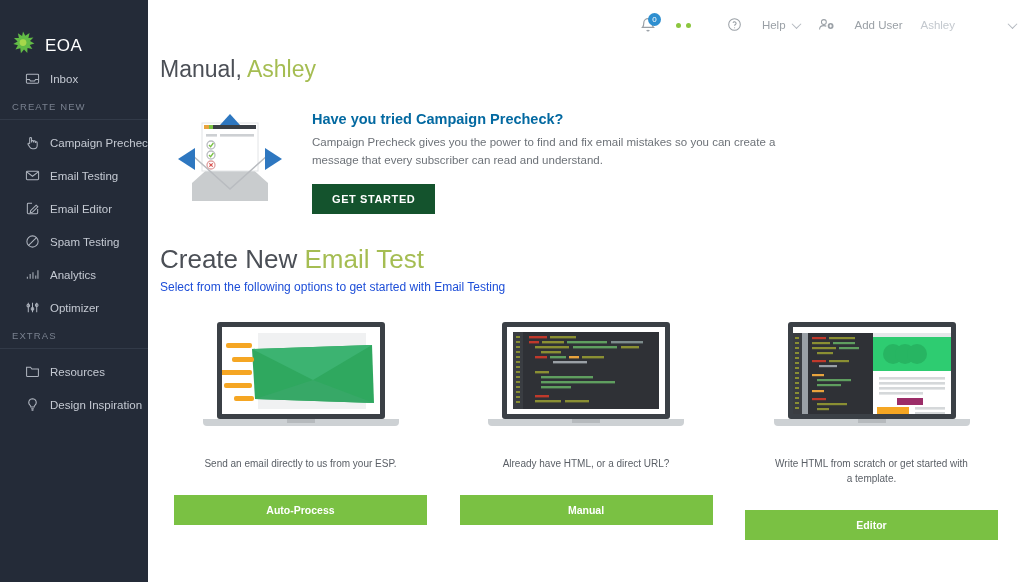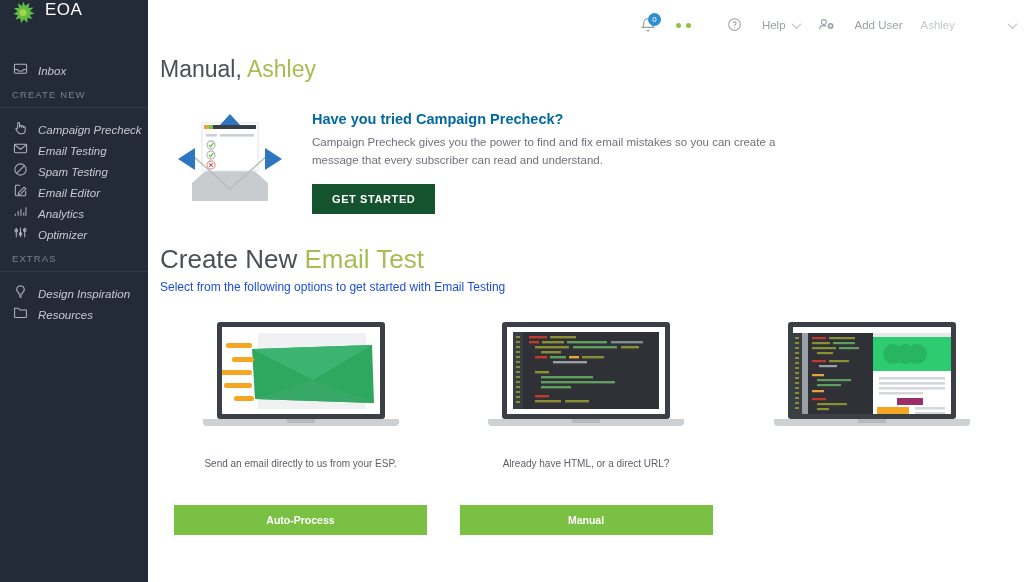--- a/index.html
+++ b/index.html
@@ -9,26 +9,26 @@
     font-family:"Liberation Sans", sans-serif;
     background:#ffffff; overflow:hidden;
     position:relative;
   }
 
   
   #sidebar{
     position:absolute; left:0; top:0; width:148px; height:582px;
     background:#242b38; color:#c9ced8;
   }
-  .logo-row{ display:flex; align-items:flex-start; height:56px; padding-left:10px; }
+  .logo-row{ display:flex; align-items:flex-end; height:56px; padding-left:10px; }
   .logo-mark{ width:26px; height:26px; position:relative; flex:none; }
   .logo-text{ color:#ffffff; font-size:17px; letter-spacing:.5px; margin-left:9px; }
   .nav-item{
-    display:flex; align-items:flex-end; height:21px; margin:0;
-    padding:0 0 0 12px; cursor:pointer;font-style:italic;
+    display:flex; align-items:center; height:21px; margin:12px;
+    padding:0 0 0 12px; cursor:pointer;
   }
   .nav-item + .nav-item{ margin-top:0; }
   .nav-list .nav-item{ height:21px; }
   .nav-ico{ width:17px; height:17px; flex:none; display:flex; align-items:center; justify-content:center; }
   .nav-ico svg{ display:block; }
   .nav-label{ font-size:11.5px; color:#c5cad3; margin-left:9px; white-space:nowrap; }
   .nav-section{
     font-size:9.5px; letter-spacing:1.1px; color:#79818f;
     padding:0 0 0 12px; margin:12px 0 7px 0;
   }
@@ -77,21 +77,21 @@
   
   #cards{ display:flex; padding:26px 26px 0 26px; justify-content:space-between; }
   .card{ width:253px; display:flex; flex-direction:column; align-items:center; }
   .art{ width:200px; height:120px; position:relative; }
   .card-cap{ font-size:10px; color:#5a5f66; text-align:center; margin-top:16px; line-height:1.5; width:195px; }
   .btn-green{
     margin-top:auto; width:100%; background:#7ac143; color:#fff;
     font-size:10.5px; font-weight:bold; text-align:center;
     padding:9px 0; border:0; cursor:pointer;
   }
-  .card-btn-wrap{ width:100%; margin-top:34px; }
+  .card-btn-wrap{ width:100%; margin-top:24px; }
 
   
   .lid{ position:absolute; left:16px; top:2px; width:168px; height:97px; background:#3b4046; border-radius:3px; padding:5px; }
   .screen{ width:100%; height:100%; background:#fff; overflow:hidden; position:relative; }
   .base{ position:absolute; left:2px; top:99px; width:196px; height:7px; background:#cdd1d4; border-radius:0 0 4px 4px; }
   .notch{ position:absolute; left:86px; top:99px; width:28px; height:4px; background:#b6babd; }
 </style>
 </head>
 <body>
 
@@ -134,34 +134,34 @@
         <svg width="15" height="15" viewBox="0 0 16 16" fill="none" stroke="#aeb4be" stroke-width="1.1">
           <rect x="1.5" y="3.5" width="13" height="9" rx="1"></rect>
             <path d="M1.8 4.2L8 8.8l6.2-4.6"></path>
         </svg>
       </span>
       <span class="nav-label">Email Testing</span>
     </div>
     <div class="nav-item">
       <span class="nav-ico">
         <svg width="15" height="15" viewBox="0 0 16 16" fill="none" stroke="#aeb4be" stroke-width="1.1">
+          <path d="M13.5 8.5v4a1 1 0 0 1-1 1h-9a1 1 0 0 1-1-1v-9a1 1 0 0 1 1-1h4"></path>
+          <path d="M6 10.3l5.9-5.9 1.8 1.8L7.8 12 5.6 12.4z"></path>
+        </svg>
+      </span>
+      <span class="nav-label">Email Editor</span>
+    </div>
+    <div class="nav-item">
+      <span class="nav-ico">
+        <svg width="15" height="15" viewBox="0 0 16 16" fill="none" stroke="#aeb4be" stroke-width="1.1">
           <circle cx="8" cy="8" r="6"></circle>
             <path d="M3.8 12.2L12.2 3.8"></path>
         </svg>
       </span>
       <span class="nav-label">Spam Testing</span>
-    </div>
-    <div class="nav-item">
-      <span class="nav-ico">
-        <svg width="15" height="15" viewBox="0 0 16 16" fill="none" stroke="#aeb4be" stroke-width="1.1">
-          <path d="M13.5 8.5v4a1 1 0 0 1-1 1h-9a1 1 0 0 1-1-1v-9a1 1 0 0 1 1-1h4"></path>
-          <path d="M6 10.3l5.9-5.9 1.8 1.8L7.8 12 5.6 12.4z"></path>
-        </svg>
-      </span>
-      <span class="nav-label">Email Editor</span>
     </div>
     <div class="nav-item">
       <span class="nav-ico">
         <svg width="15" height="15" viewBox="0 0 16 16" fill="none" stroke="#aeb4be" stroke-width="1.1">
           <path d="M2.5 12.5v-2M5.5 12.5v-5M8.5 12.5v-7M11.5 12.5v-3.5M13.8 12.5v-9"></path>
         </svg>
       </span>
       <span class="nav-label">Analytics</span>
     </div>
     <div class="nav-item">
@@ -173,36 +173,36 @@
             <circle cx="12.5" cy="5.5" r="1.4"></circle>
         </svg>
       </span>
       <span class="nav-label">Optimizer</span>
     </div>
   </div>
 
   <div class="nav-section">EXTRAS</div>
   <div class="nav-sep"></div>
 
+  <div class="nav-item">
+    <span class="nav-ico">
+      <svg width="15" height="15" viewBox="0 0 16 16" fill="none" stroke="#aeb4be" stroke-width="1.1">
+        <path d="M1.7 12.5v-9h4.2l1.4 1.8h7v7.2a.9.9 0 0 1-.9.9H2.6a.9.9 0 0 1-.9-.9z"></path>
+      </svg>
+    </span>
+    <span class="nav-label">Resources</span>
+  </div>
   <div class="nav-item">
     <span class="nav-ico">
       <svg width="15" height="15" viewBox="0 0 16 16" fill="none" stroke="#aeb4be" stroke-width="1.1">
         <path d="M8 1.8a4 4 0 0 1 2.5 7.1c-.5.4-.7.9-.7 1.4v.4h-3.6v-.4c0-.5-.2-1-.7-1.4A4 4 0 0 1 8 1.8z"></path>
         <path d="M6.6 12.6h2.8M7 14h2"></path>
       </svg>
     </span>
     <span class="nav-label">Design Inspiration</span>
-  </div>
-  <div class="nav-item">
-    <span class="nav-ico">
-      <svg width="15" height="15" viewBox="0 0 16 16" fill="none" stroke="#aeb4be" stroke-width="1.1">
-        <path d="M1.7 12.5v-9h4.2l1.4 1.8h7v7.2a.9.9 0 0 1-.9.9H2.6a.9.9 0 0 1-.9-.9z"></path>
-      </svg>
-    </span>
-    <span class="nav-label">Resources</span>
   </div>
 </div>
 
 <div id="main">
 
   <div id="topbar">
     <div class="tb-item">
       <span class="bell-wrap">
         <svg width="20" height="20" viewBox="0 0 20 20" fill="none" stroke="#9aa0a6" stroke-width="1.2">
           <path d="M10 3.6a4.2 4.2 0 0 0-4.2 4.2c0 3.4-1.3 4.6-1.3 4.6h11s-1.3-1.2-1.3-4.6A4.2 4.2 0 0 0 10 3.6z"></path>
@@ -451,16 +451,20 @@
               <g fill="#d5d8da">
                 <rect x="122" y="80" width="30" height="2.6"></rect>
                 <rect x="122" y="85" width="30" height="2.6"></rect>
               </g>
             </svg>
           </div>
         </div>
         <div class="base"></div>
         <div class="notch"></div>
       </div>
+      <div class="card-cap">Write HTML from scratch or get started with a template.</div>
+      <div class="card-btn-wrap">
+        <button class="btn-green">Editor</button>
+      </div>
     </div>
 
   </div>
 </div>
 
 </body></html>

